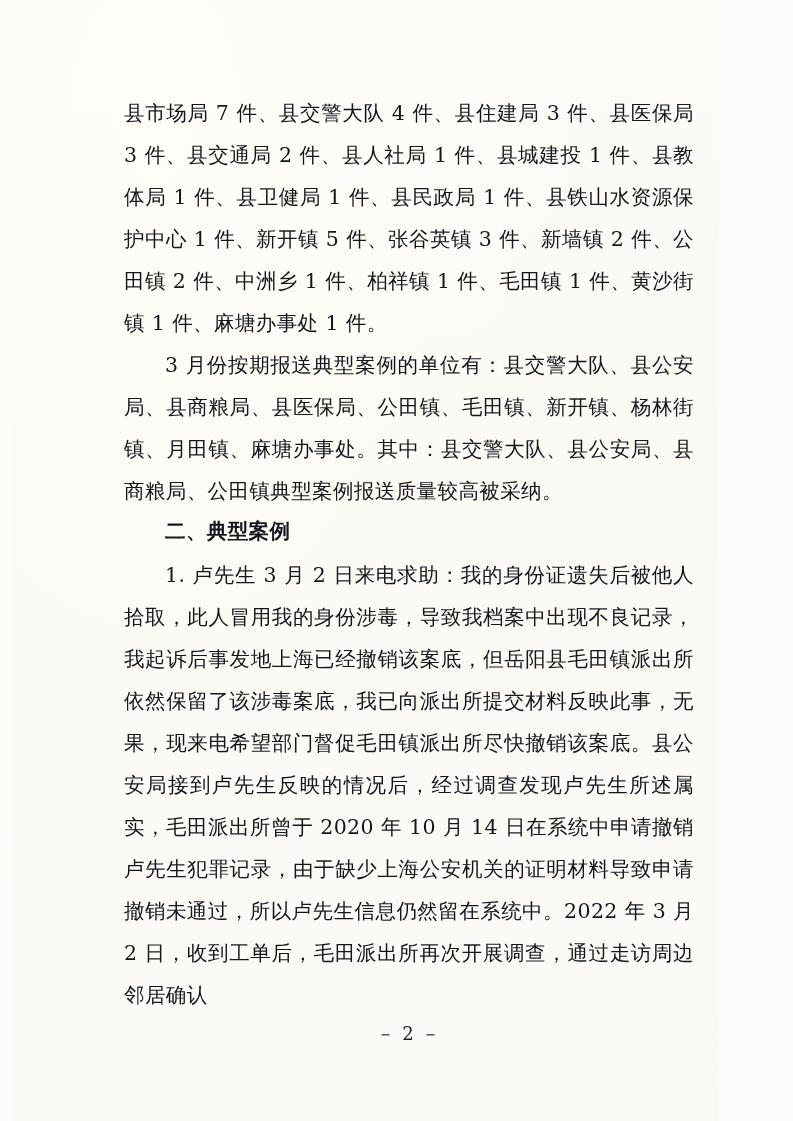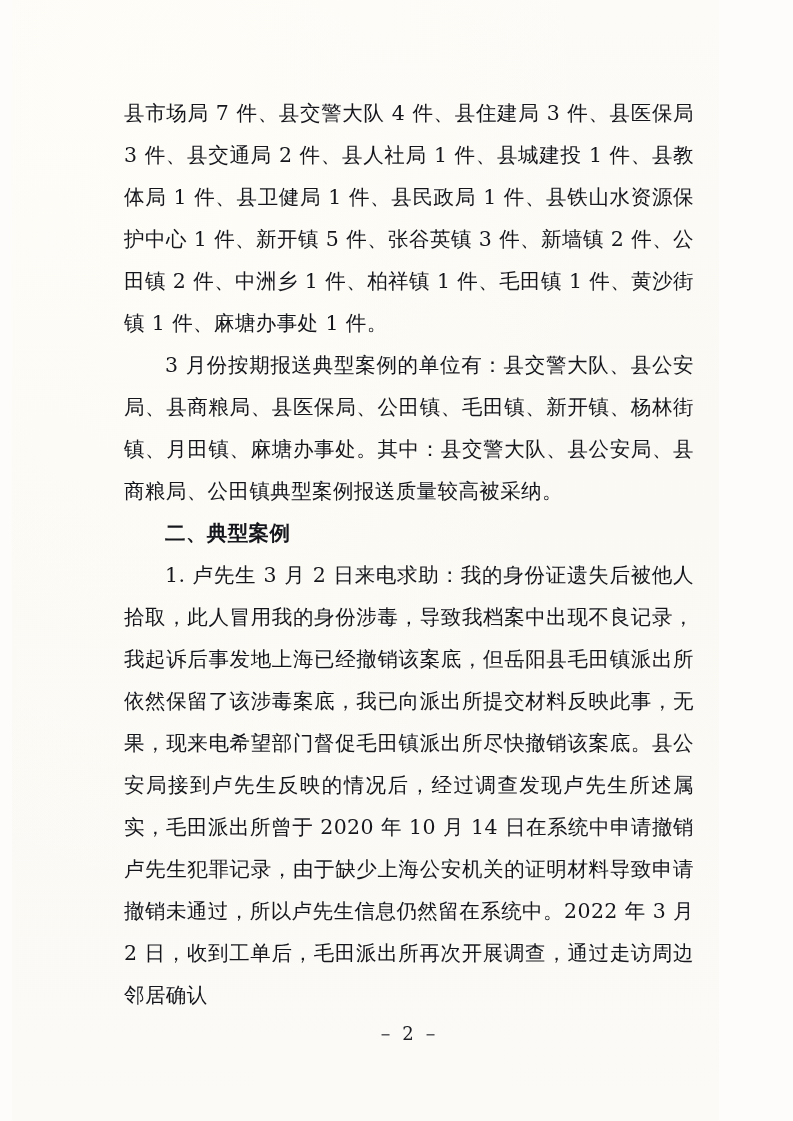--- a/index.html
+++ b/index.html
@@ -39,20 +39,21 @@
     text-justify: inter-ideograph;
     letter-spacing: 0.4px;
     font-family: "DejaVu Serif", "Liberation Serif", serif;
   }
   p.indent {
     text-indent: 41px;
   }
   p.heading {
     text-indent: 41px;
     font-weight: bold;
+    font-family: Liberation Mono, monospace;
   }
   .b {
     font-weight: normal;
   }
   .footer {
     position: absolute;
     left: 0;
     top: 1022px;
     width: 793px;
     text-align: center;

